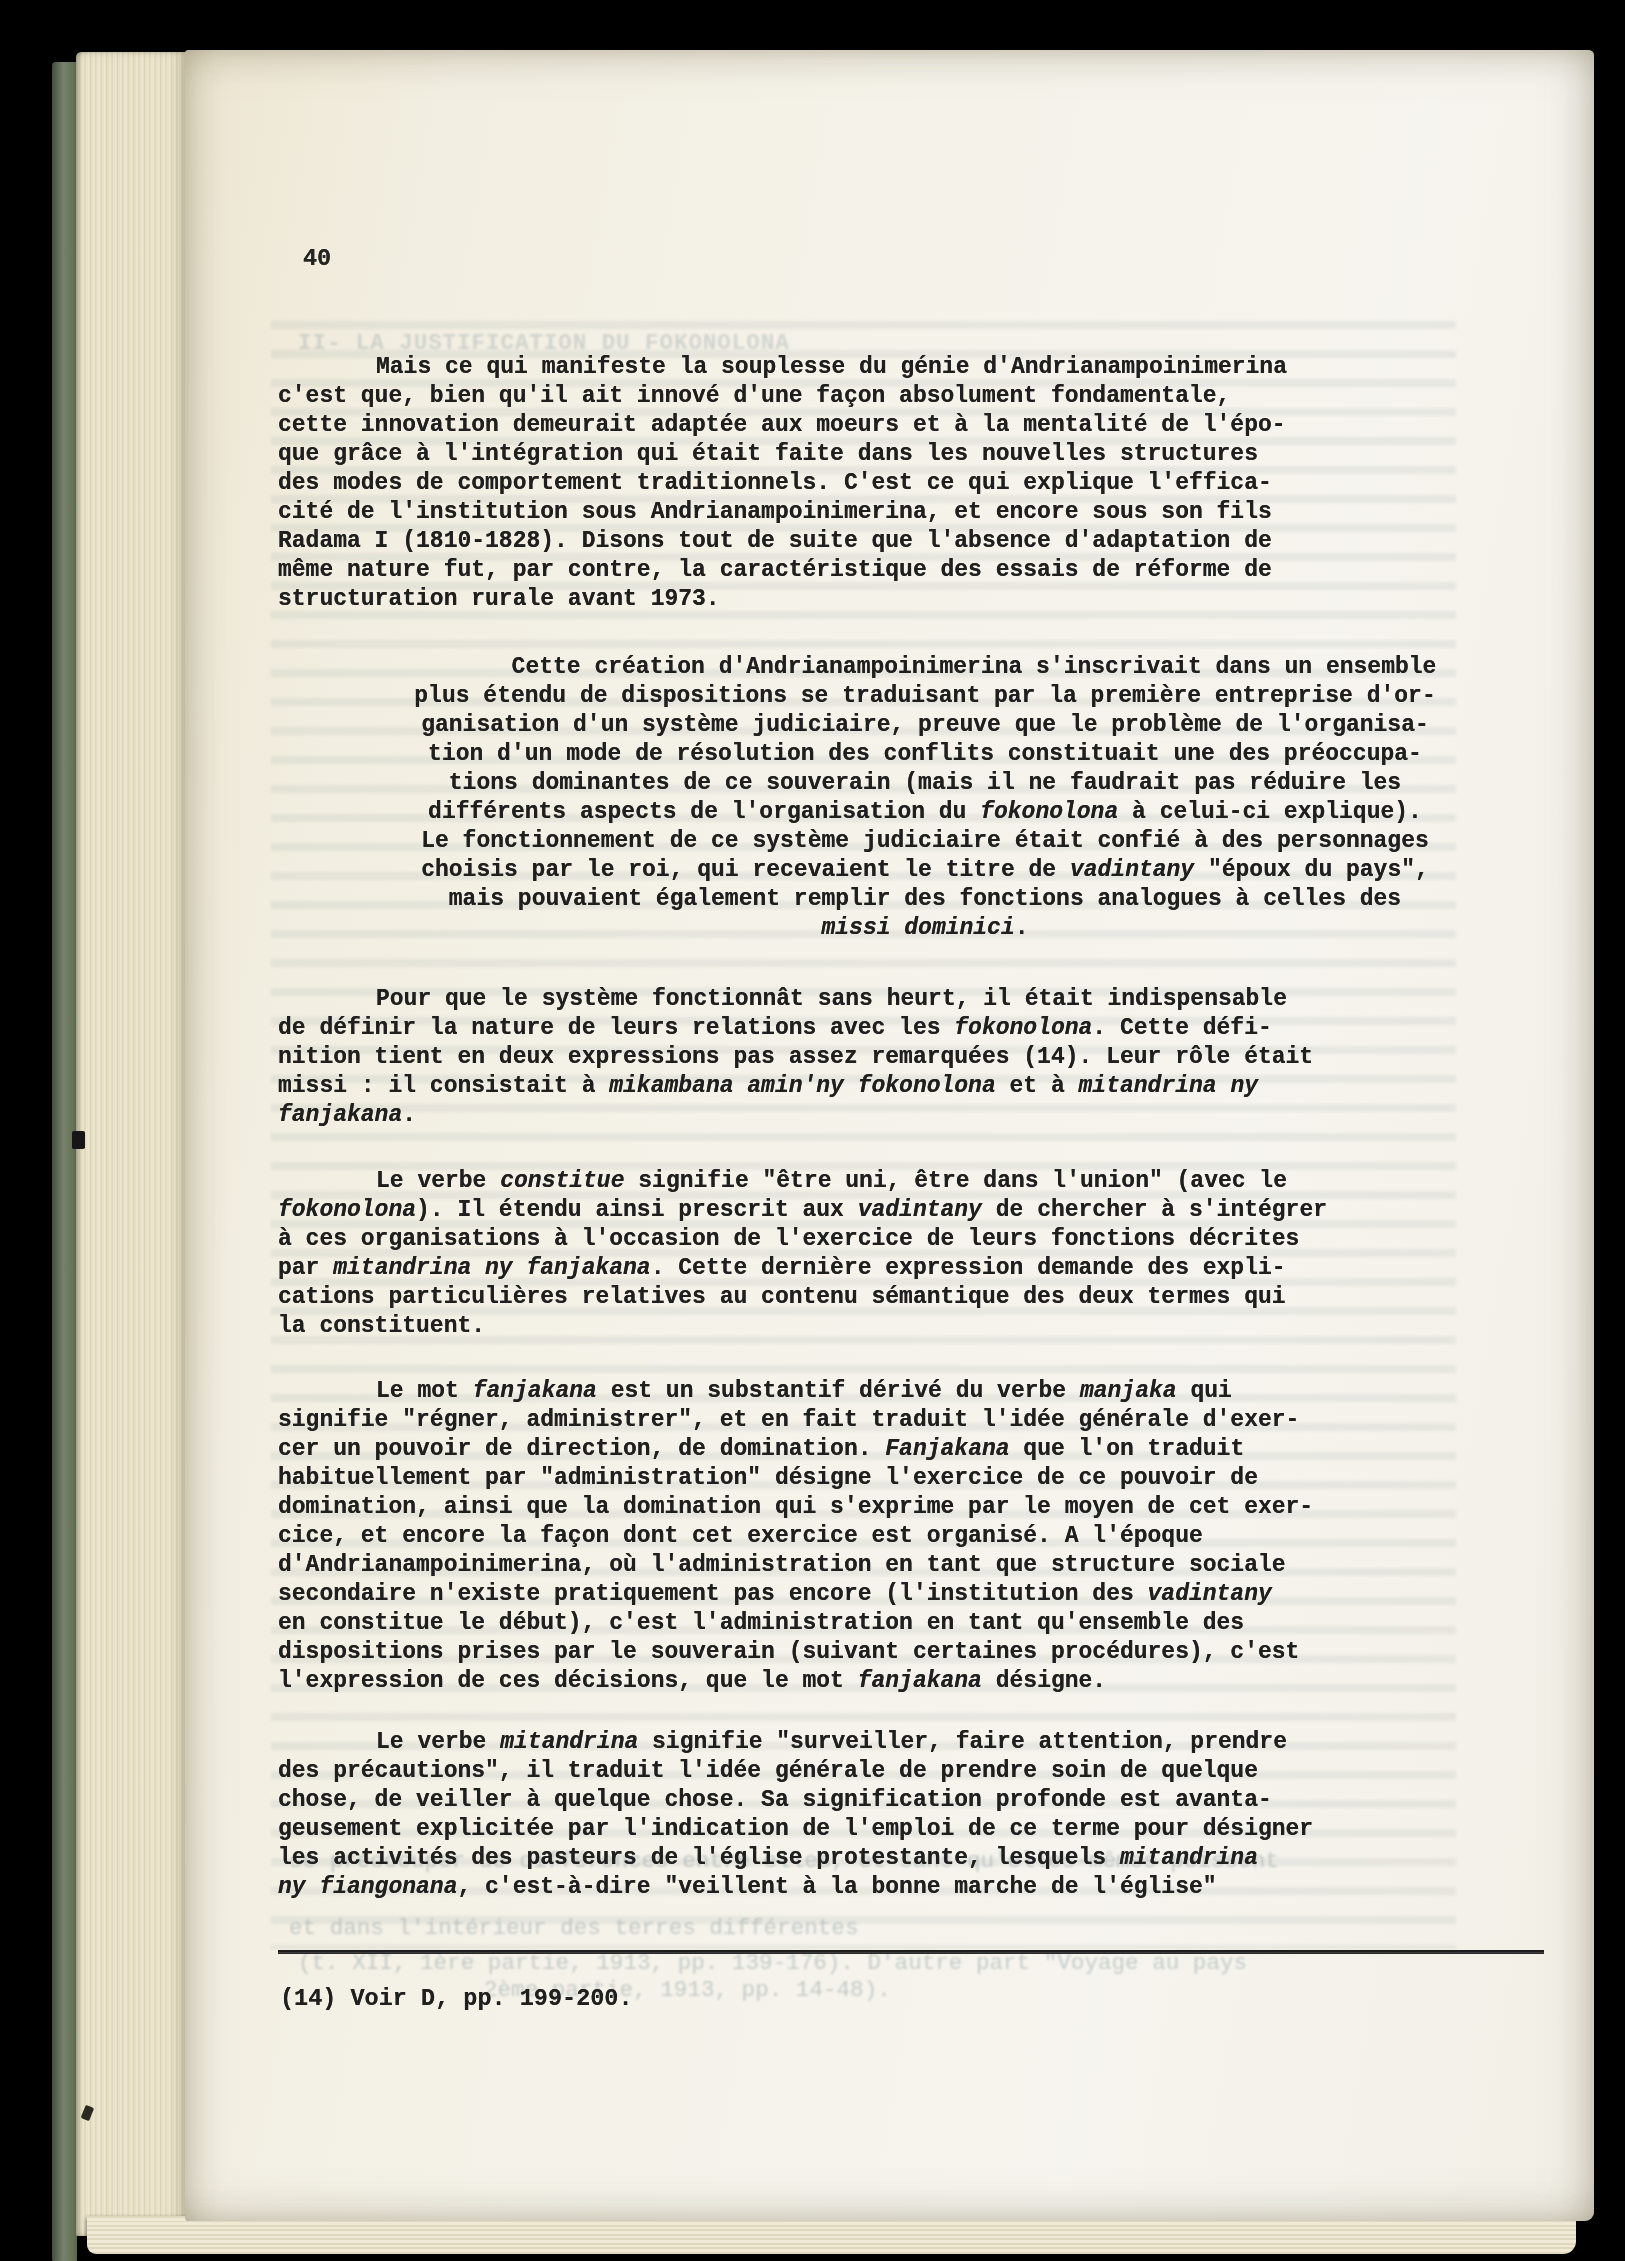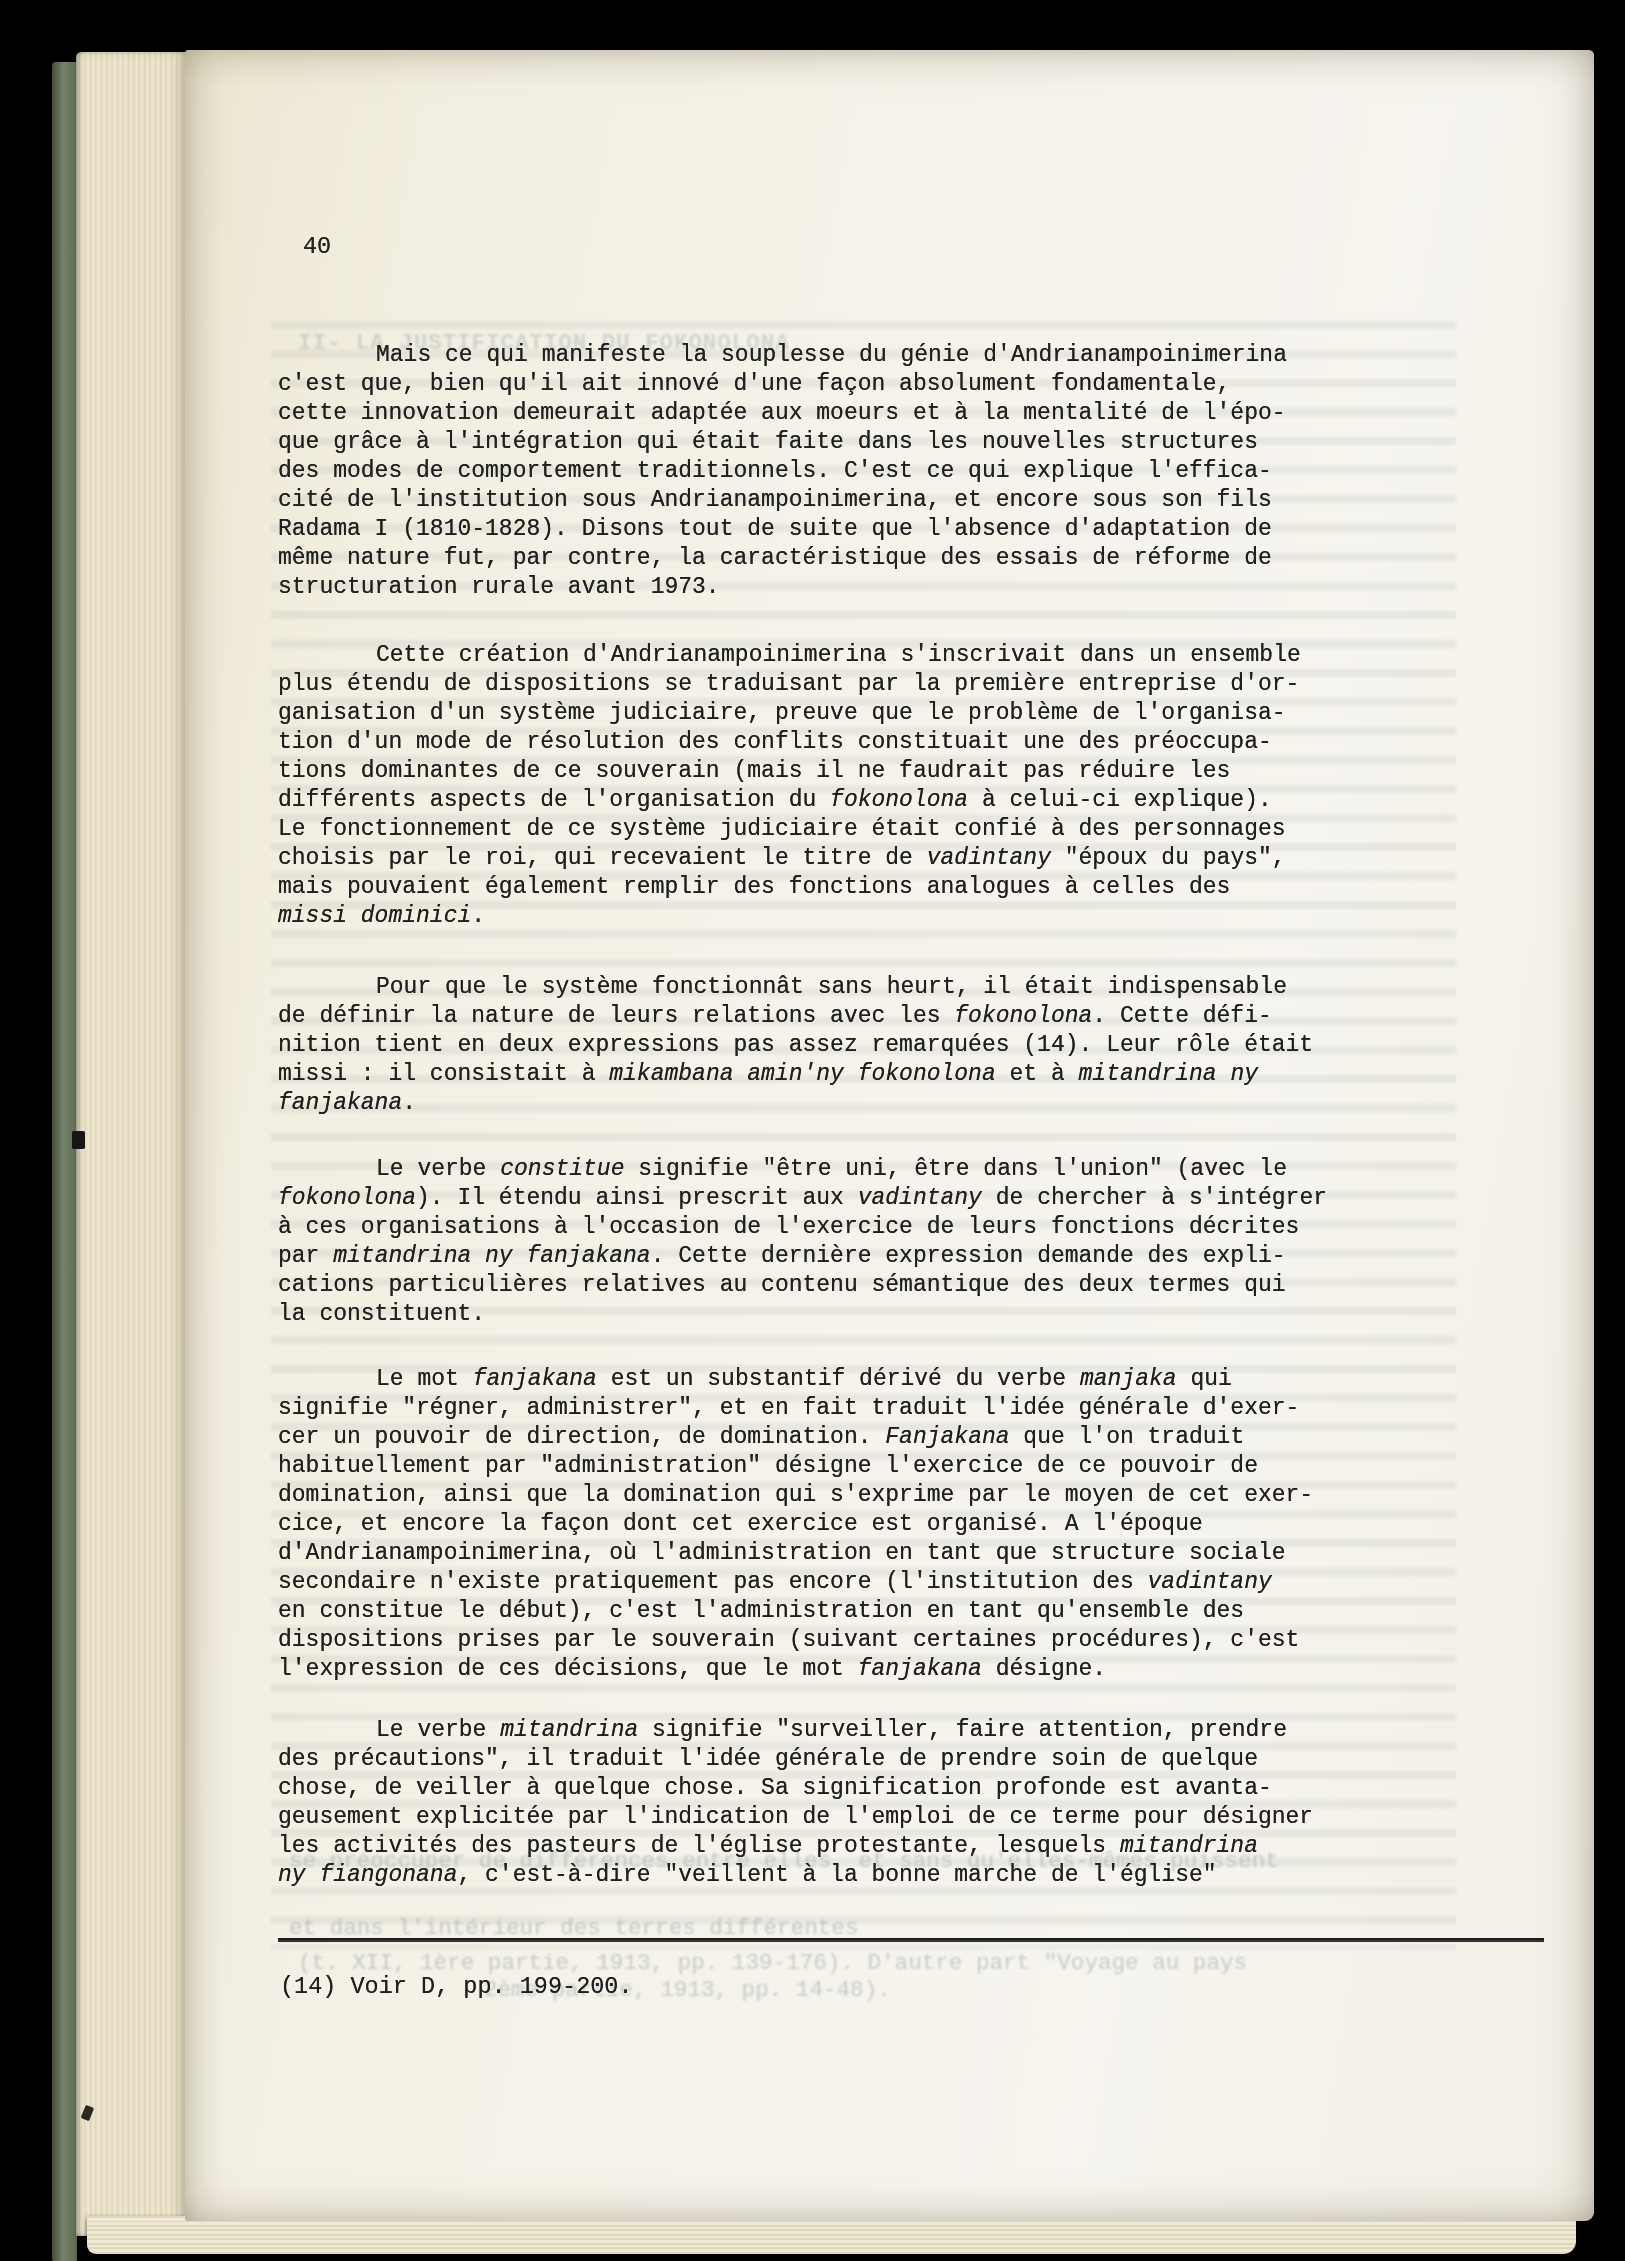--- a/index.html
+++ b/index.html
@@ -38,21 +38,21 @@
     position:absolute;left:86px;top:271px;width:1185px;height:1628px;
     background:repeating-linear-gradient(to bottom,rgba(140,152,150,.13) 0 8.1px,rgba(0,0,0,0) 8.1px 29px);
     filter:blur(1.8px);
   }
   .ghostlayer{position:absolute;left:0;top:0;width:100%;height:100%;}
   .ghost{
     position:absolute;color:#93a4a6;opacity:.5;filter:blur(1px);
     font-size:22.6px;white-space:pre;line-height:27px;
   }
   .ghost.bold{font-weight:bold;opacity:.36;letter-spacing:0.9px;}
-  .textlayer{position:absolute;left:0;top:4px;width:100%;height:100%;}
+  .textlayer{position:absolute;left:0;top:16px;width:100%;height:100%;font-weight:bold;}
   .page-number{
     position:absolute;left:118px;top:179px;font-size:23.5px;color:#242424;
     text-shadow:0 0 0.5px rgba(25,25,25,.8);
   }
   .para{
     position:absolute;left:93px;width:1294px;color:#1f1f1f;font-size:23px;
     line-height:29px;text-shadow:0 0 0.5px rgba(25,25,25,.8);margin-top:13px;
   }
   .para .line{white-space:pre;height:29px;}
   .para .line.first{padding-left:98px;}
@@ -95,21 +95,21 @@
           <div class="line first"><span>Mais ce qui manifeste la souplesse du génie d'Andrianampoinimerina</span></div>
           <div class="line"><span>c'est que, bien qu'il ait innové d'une façon absolument fondamentale,</span></div>
           <div class="line"><span>cette innovation demeurait adaptée aux moeurs et à la mentalité de l'épo-</span></div>
           <div class="line"><span>que grâce à l'intégration qui était faite dans les nouvelles structures</span></div>
           <div class="line"><span>des modes de comportement traditionnels. C'est ce qui explique l'effica-</span></div>
           <div class="line"><span>cité de l'institution sous Andrianampoinimerina, et encore sous son fils</span></div>
           <div class="line"><span>Radama I (1810-1828). Disons tout de suite que l'absence d'adaptation de</span></div>
           <div class="line"><span>même nature fut, par contre, la caractéristique des essais de réforme de</span></div>
           <div class="line"><span>structuration rurale avant 1973.</span></div>
         </div>
-        <div class="para" style="top: 574px;">
+        <div class="para" style="top: 574px; text-align: center;">
           <div class="line first"><span>Cette création d'Andrianampoinimerina s'inscrivait dans un ensemble</span></div>
           <div class="line"><span>plus étendu de dispositions se traduisant par la première entreprise d'or-</span></div>
           <div class="line"><span>ganisation d'un système judiciaire, preuve que le problème de l'organisa-</span></div>
           <div class="line"><span>tion d'un mode de résolution des conflits constituait une des préoccupa-</span></div>
           <div class="line"><span>tions dominantes de ce souverain (mais il ne faudrait pas réduire les</span></div>
           <div class="line"><span>différents aspects de l'organisation du </span><em>fokonolona</em><span> à celui-ci explique).</span></div>
           <div class="line"><span>Le fonctionnement de ce système judiciaire était confié à des personnages</span></div>
           <div class="line"><span>choisis par le roi, qui recevaient le titre de </span><em>vadintany</em><span> "époux du pays",</span></div>
           <div class="line"><span>mais pouvaient également remplir des fonctions analogues à celles des</span></div>
           <div class="line"><span></span><em>missi dominici</em><span>.</span></div>

